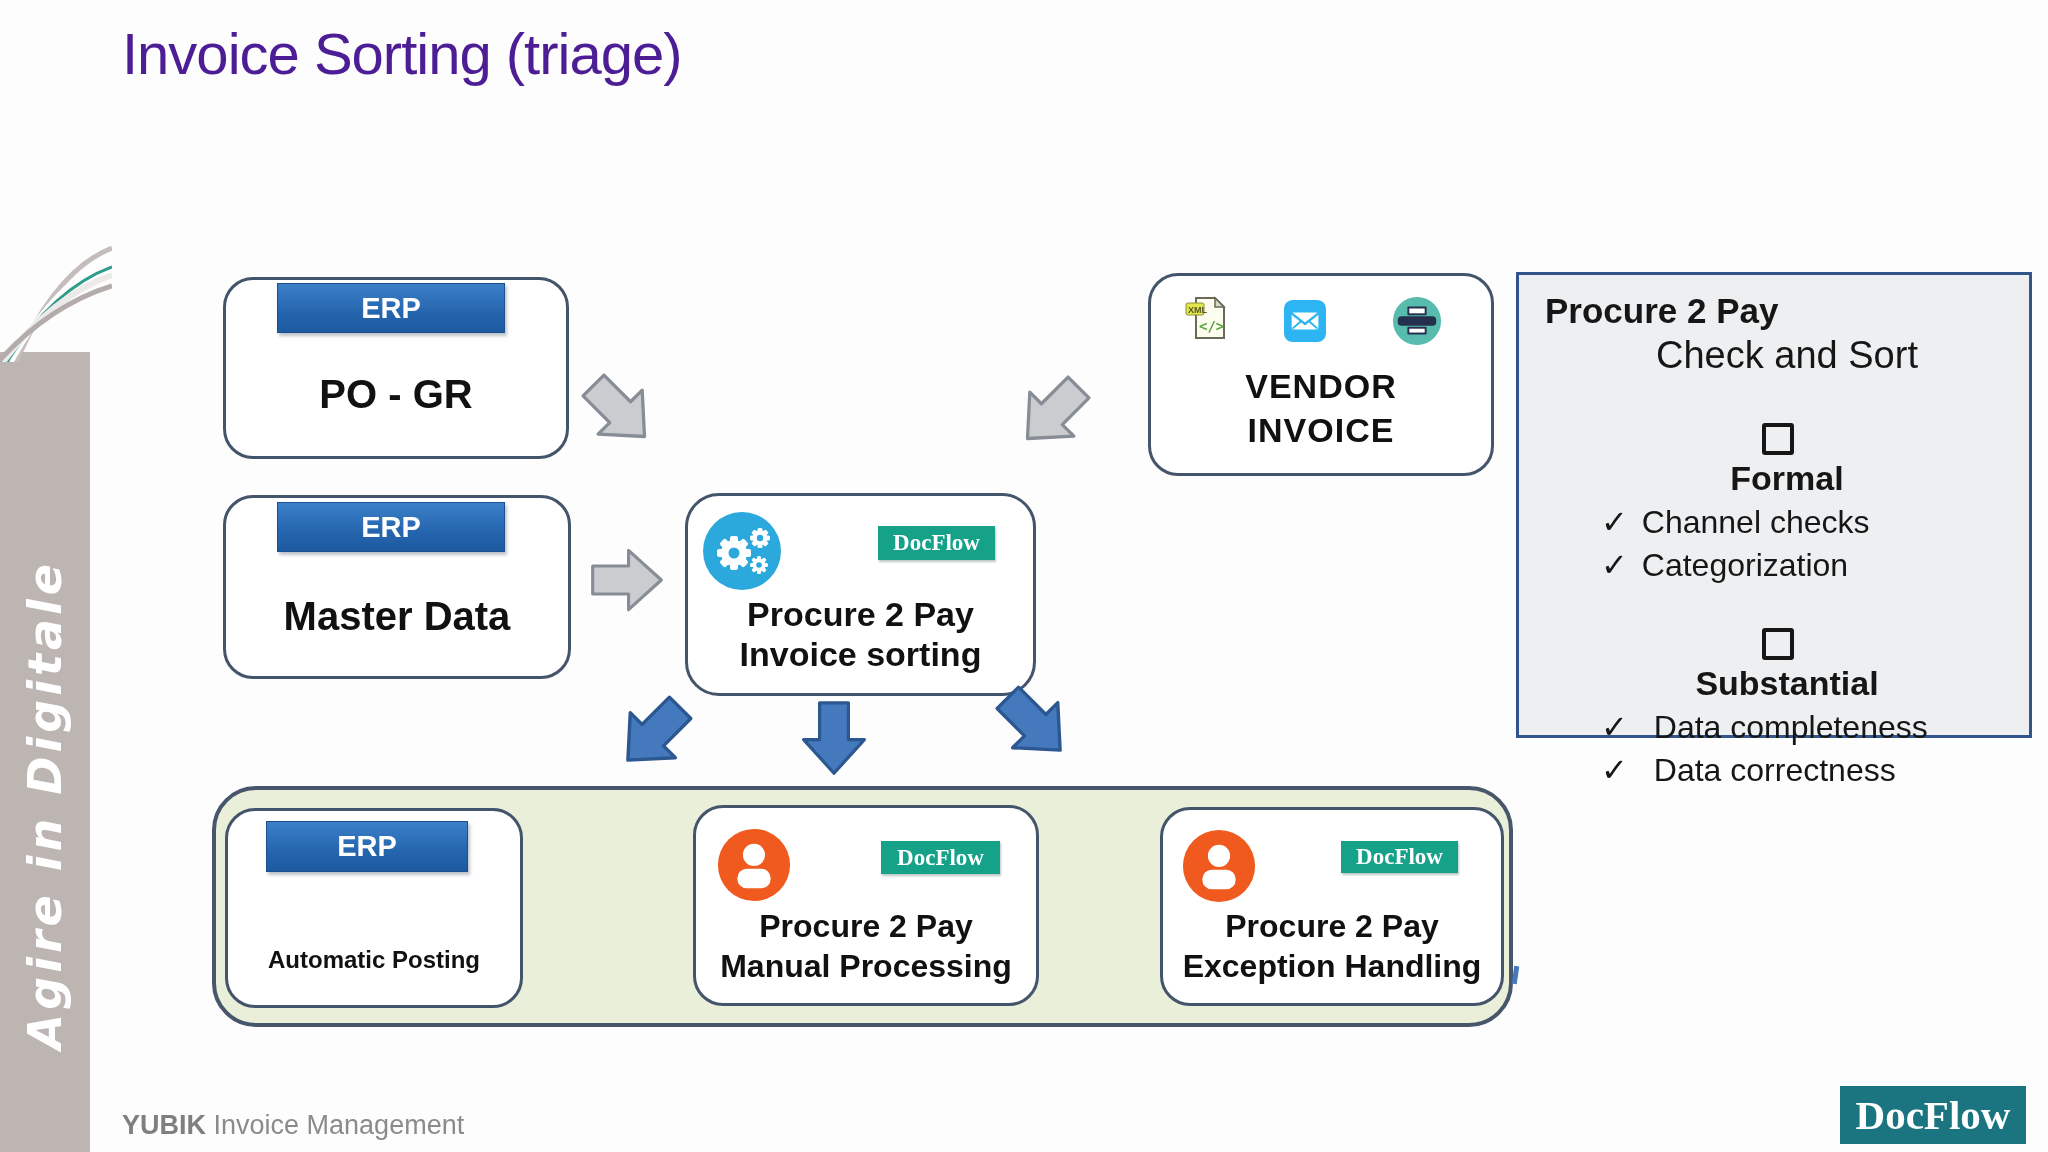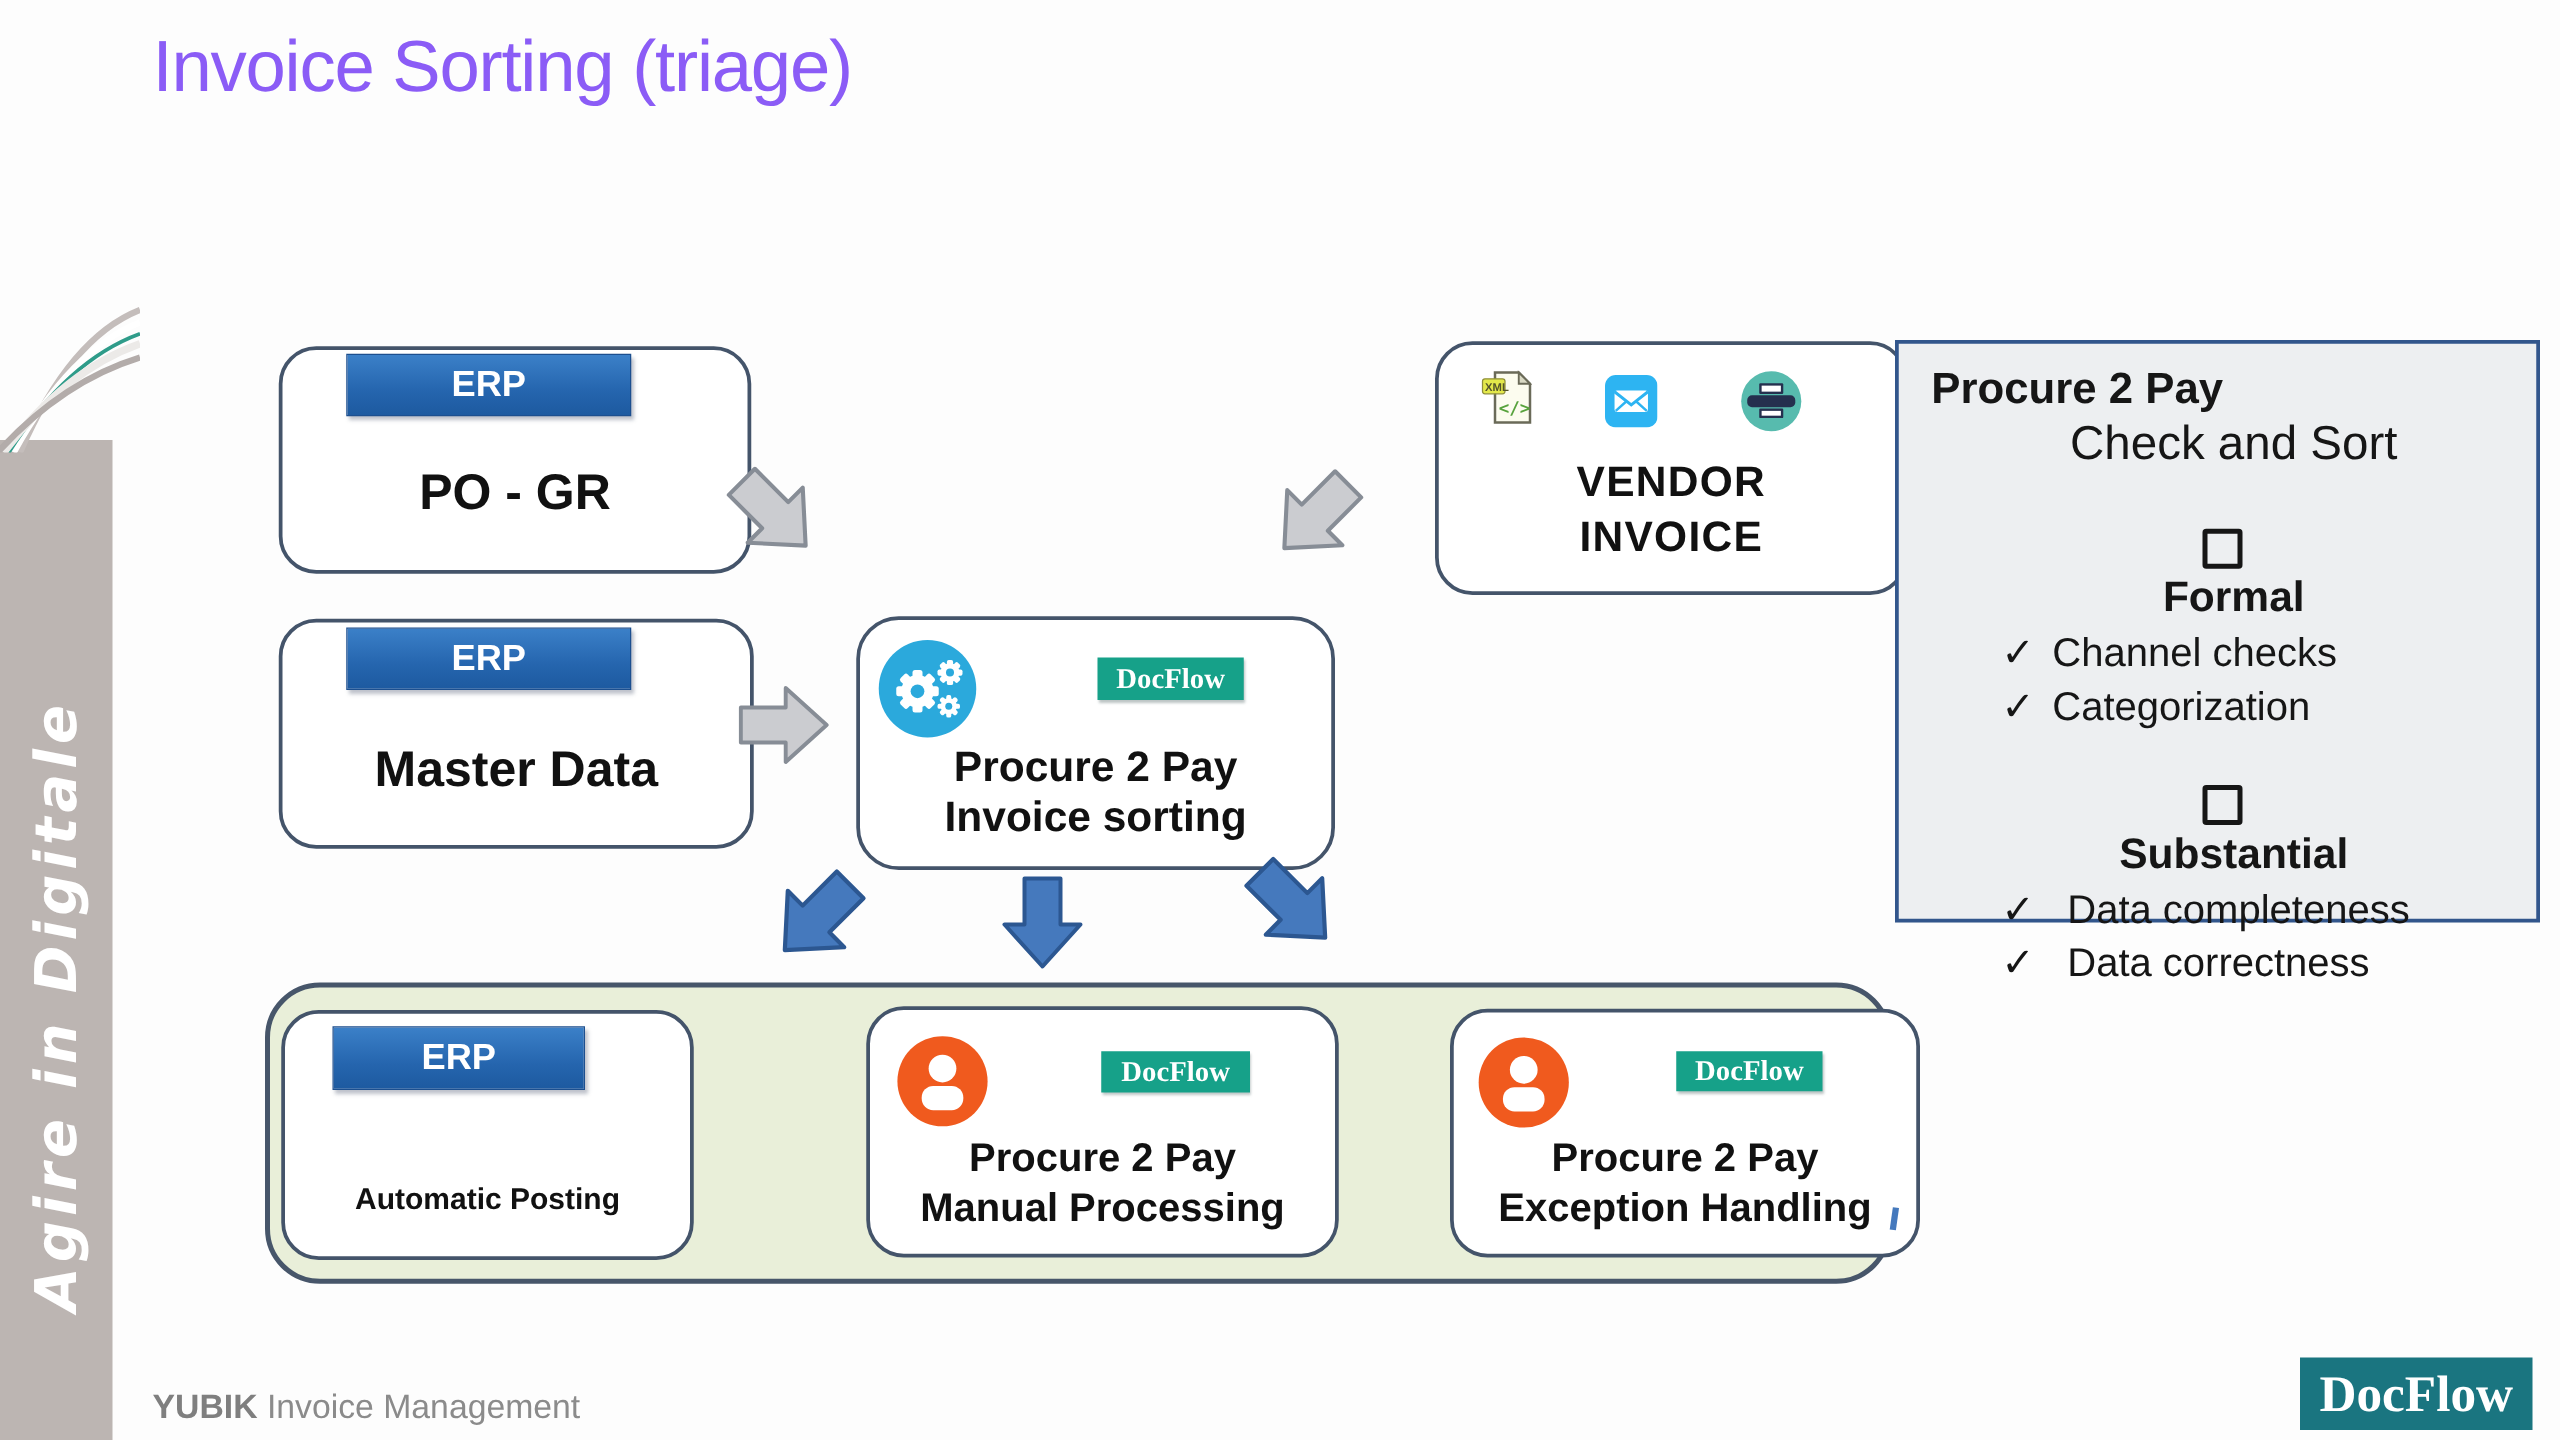--- a/index.html
+++ b/index.html
@@ -1,31 +1,31 @@
 <!DOCTYPE html>
 <html><head>
 <meta charset="utf-8">
 <style>
   html,body{margin:0;padding:0;}
   body{width:2048px;height:1152px;position:relative;overflow:hidden;
        background:#fdfdfd;font-family:"Liberation Sans",sans-serif;}
   .abs{position:absolute;}
 
   
-  .slide-title{left:122px;top:20px;font-size:58px;font-weight:300;color:#8b5cf6;letter-spacing:-1px;}
+  .slide-title{left:122px;top:20px;font-size:58px;font-weight:300;color:#4c1d95;letter-spacing:-1px;}
 
   
   .band{left:0;top:352px;width:90px;height:800px;background:#bcb5b2;}
   .band-text-wrap{left:0;top:470px;width:90px;height:670px;display:flex;align-items:center;justify-content:center;}
   .band-text{writing-mode:vertical-rl;transform:rotate(180deg);color:#ffffff;
              font-size:46px;font-style:italic;font-weight:600;letter-spacing:4px;
              font-family:"DejaVu Sans",sans-serif;}
 
   
-  .box{background:#ffffff;border:3px solid #44546a;border-radius:30px;padding-left:32px;}
+  .box{background:#ffffff;border:3px solid #44546a;border-radius:30px;}
   .erp-bar{position:absolute;display:flex;align-items:center;justify-content:center;
            background:linear-gradient(180deg,#3b80c8 0%,#2565ae 60%,#1d5aa0 100%);
            border:1px solid #1c4f8f;color:#fff;font-weight:bold;font-size:29px;
            box-shadow:2px 3px 3px rgba(110,120,140,.45);}
   .box-label{position:absolute;left:0;right:0;text-align:center;font-weight:bold;color:#111;}
   .badge{position:absolute;display:flex;align-items:center;justify-content:center;
          background:#16a189;color:#fff;font-family:"Liberation Serif",serif;
          font-weight:bold;font-size:23px;box-shadow:1px 2px 2px rgba(90,110,110,.4);}
 
   

